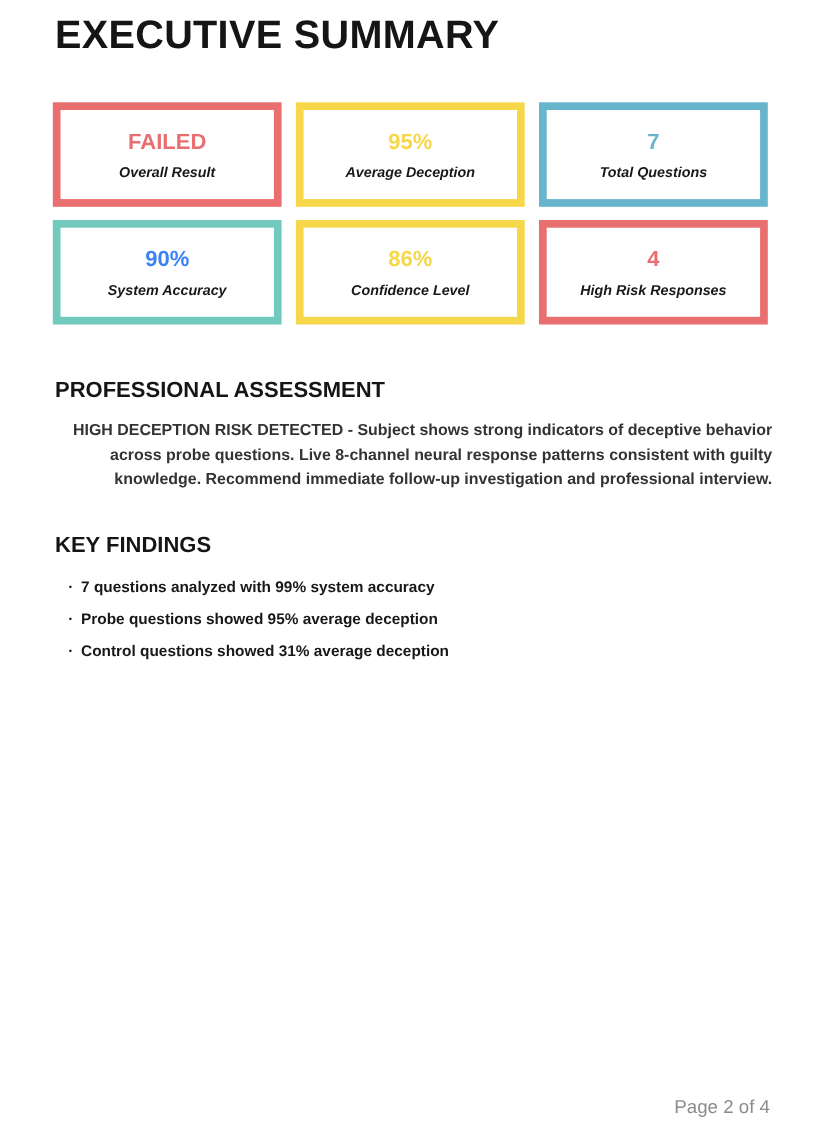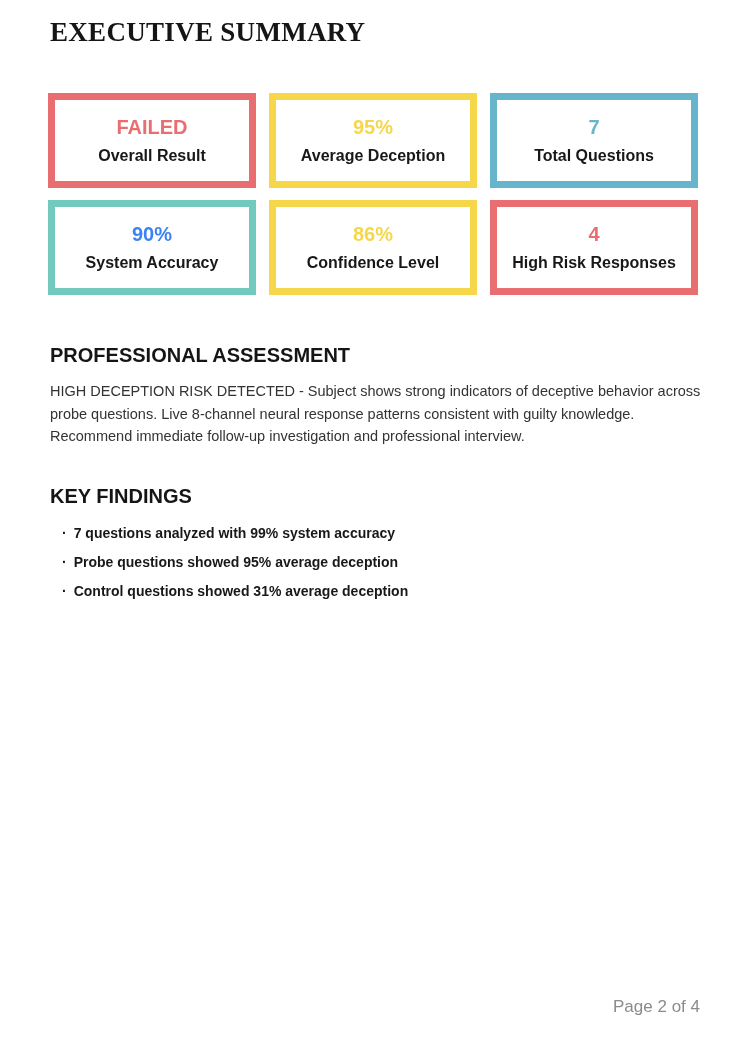--- a/index.html
+++ b/index.html
@@ -6,26 +6,25 @@
   .page{
     position:relative;
     width:743px;height:1044px;
     background:#ffffff;
     font-family:"Liberation Sans","DejaVu Sans",sans-serif;
     color:#1c1c1c;
     overflow:hidden;
   }
   .doc-title{
     margin:16px 0 0 50px;
-    font-size:27px;
+    font-size:36px;
     line-height:32px;
     font-weight:bold;
     letter-spacing:.3px;
     color:#151515;
-    font-family:Liberation Serif, serif;
   }
   .cards-grid{
     display:grid;
     grid-template-columns:repeat(3,1fr);
     column-gap:13px;
     row-gap:12px;
     width:650px;
     margin:45px 0 0 48px;
   }
   .card{
@@ -38,38 +37,40 @@
     align-items:center;
     justify-content:center;
   }
   .card-value{
     font-size:20px;
     font-weight:bold;
     line-height:22px;
   }
   .card-label{
     margin-top:9px;
-    font-size:16px;
+    font-size:13px;
     font-weight:bold;
     color:#181818;
+    font-style:italic;
   }
   .section-heading{
     margin:48px 0 0 50px;
     font-size:20px;
     font-weight:bold;
     line-height:24px;
     color:#151515;
   }
   .assessment-text{
     margin:13px 45px 16px 50px;
     width:652px;
     font-size:14.5px;
     line-height:22.5px;
-    font-weight:normal;
+    font-weight:bold;
     color:#333333;
+    text-align:right;
   }
   .kf-heading{margin-top:36px;}
   .findings-list{
     list-style:none;
     margin:18px 0 0 0;
     padding:0 0 0 62px;
   }
   .findings-list li{
     font-size:14px;
     font-weight:bold;

